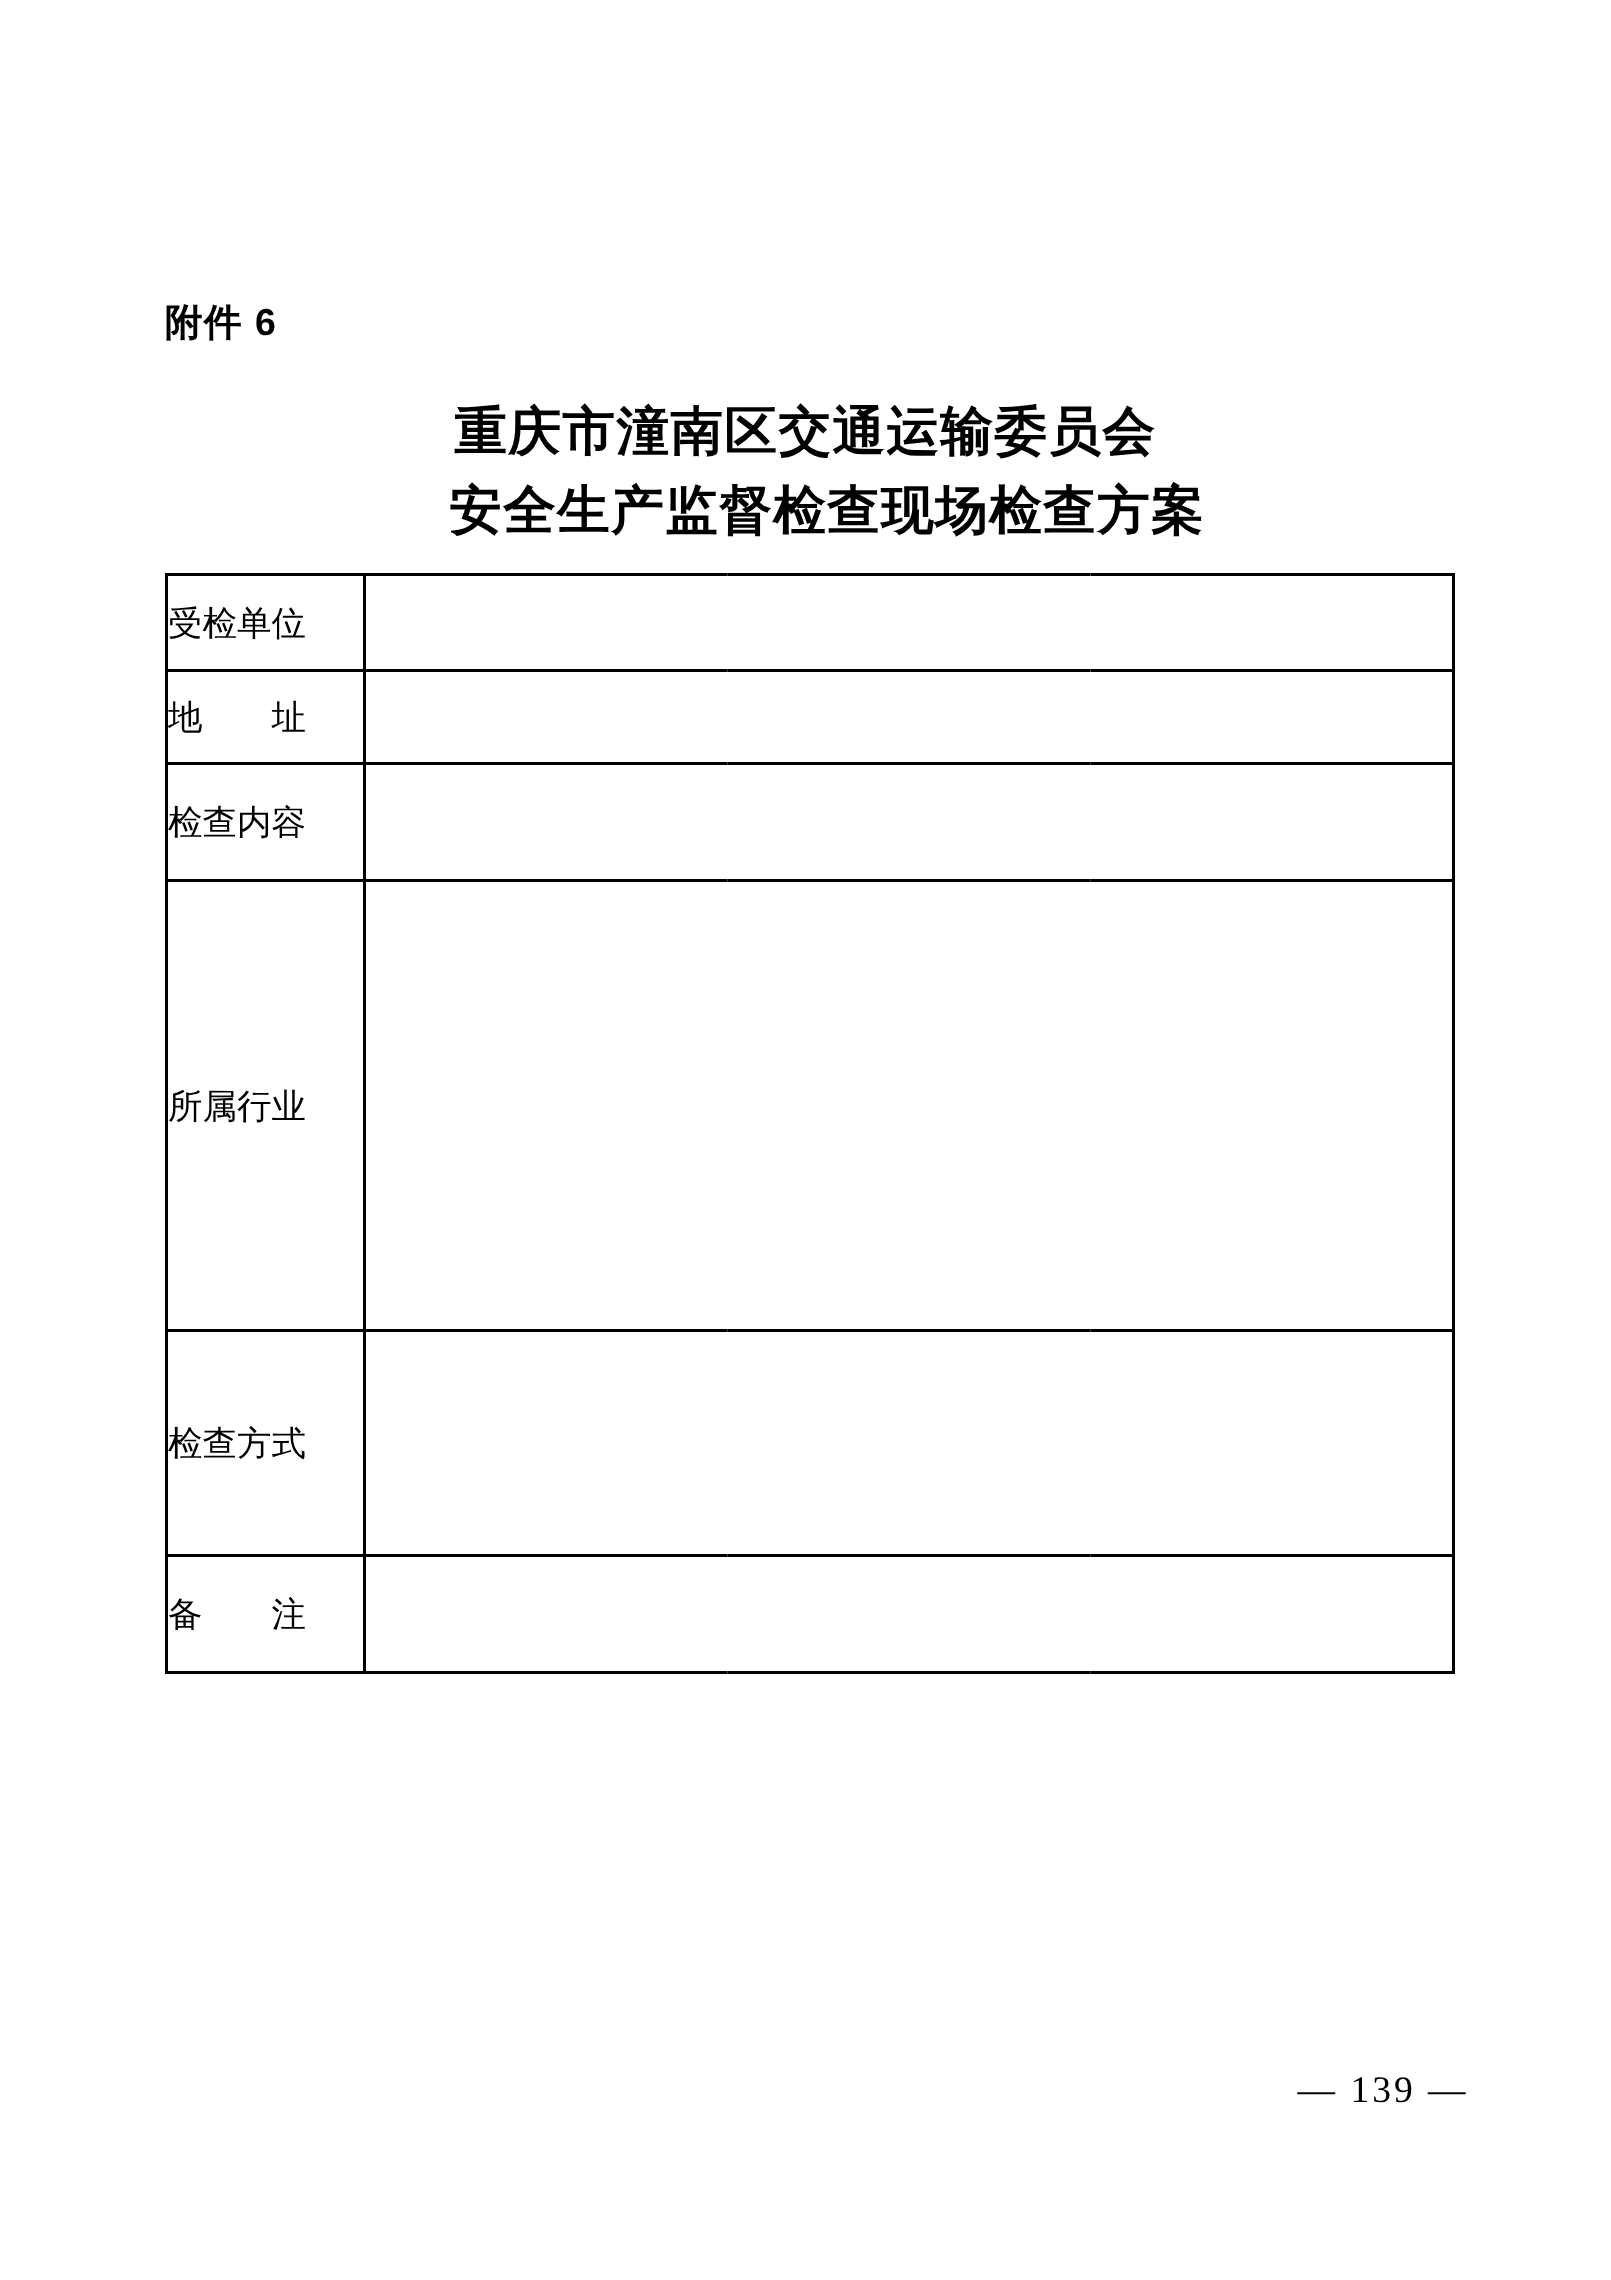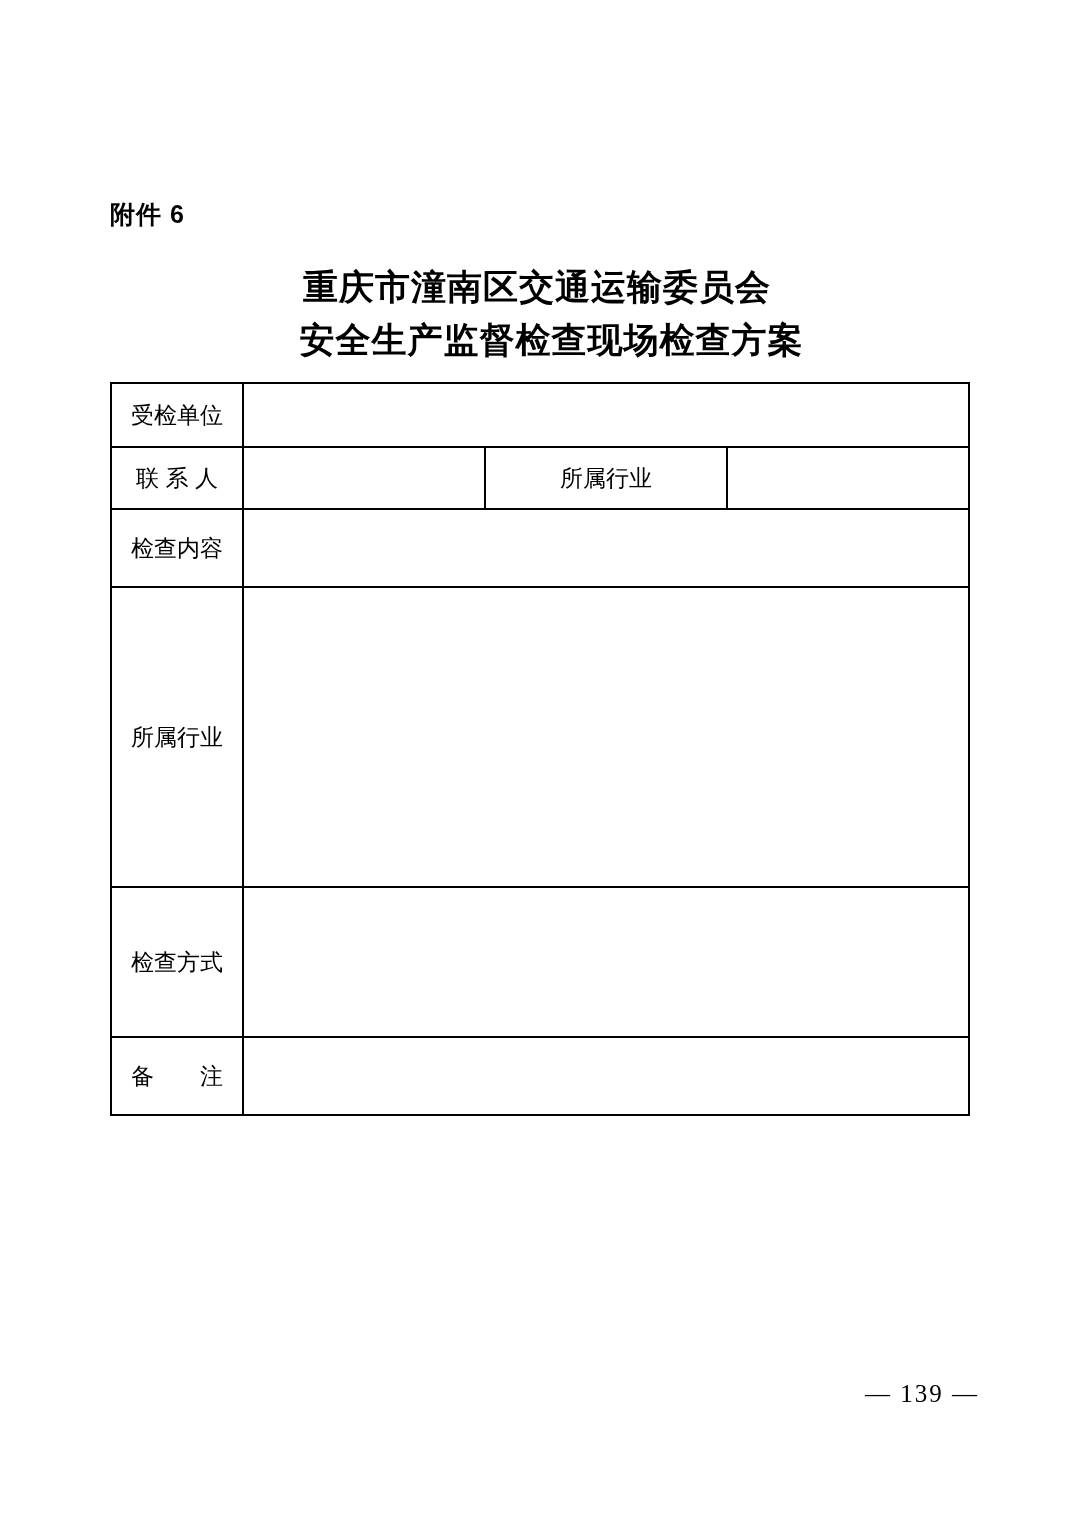--- a/index.html
+++ b/index.html
@@ -57,21 +57,20 @@
   }
   table.form td {
     border: 2px solid #000000;
     font-size: 23px;
     font-family: "Liberation Sans", sans-serif;
     padding: 0 0 0 0;
     vertical-align: middle;
   }
   td.label {
     width: 130px;
-    text-align: center;
     font-weight: normal;
   }
   td.label span {
     display: inline-block;
     letter-spacing: 0px;
   }
   td.label.spaced span {
     letter-spacing: 0px;
   }
   .cell-value {
@@ -117,35 +116,29 @@
     <tbody>
       <tr class="r-h64">
         <td class="label">
           <span>受检单位</span>
         </td>
         <td colspan="3">
           <span class="cell-value"></span>
         </td>
       </tr>
 
-
       <tr class="r-h62">
         <td class="label spaced">
-          <span>联 系 人</span>
+          <span>地　　址</span>
         </td>
-        <td>
-          <span class="cell-value"></span>
-        </td>
-        <td class="mid-label">
-          <span>所属行业</span>
-        </td>
-        <td>
+        <td colspan="3">
           <span class="cell-value"></span>
         </td>
       </tr>
+
 
 
       <tr class="r-h78">
         <td class="label">
           <span>检查内容</span>
         </td>
         <td colspan="3">
           <span class="cell-value"></span>
         </td>
       </tr>

